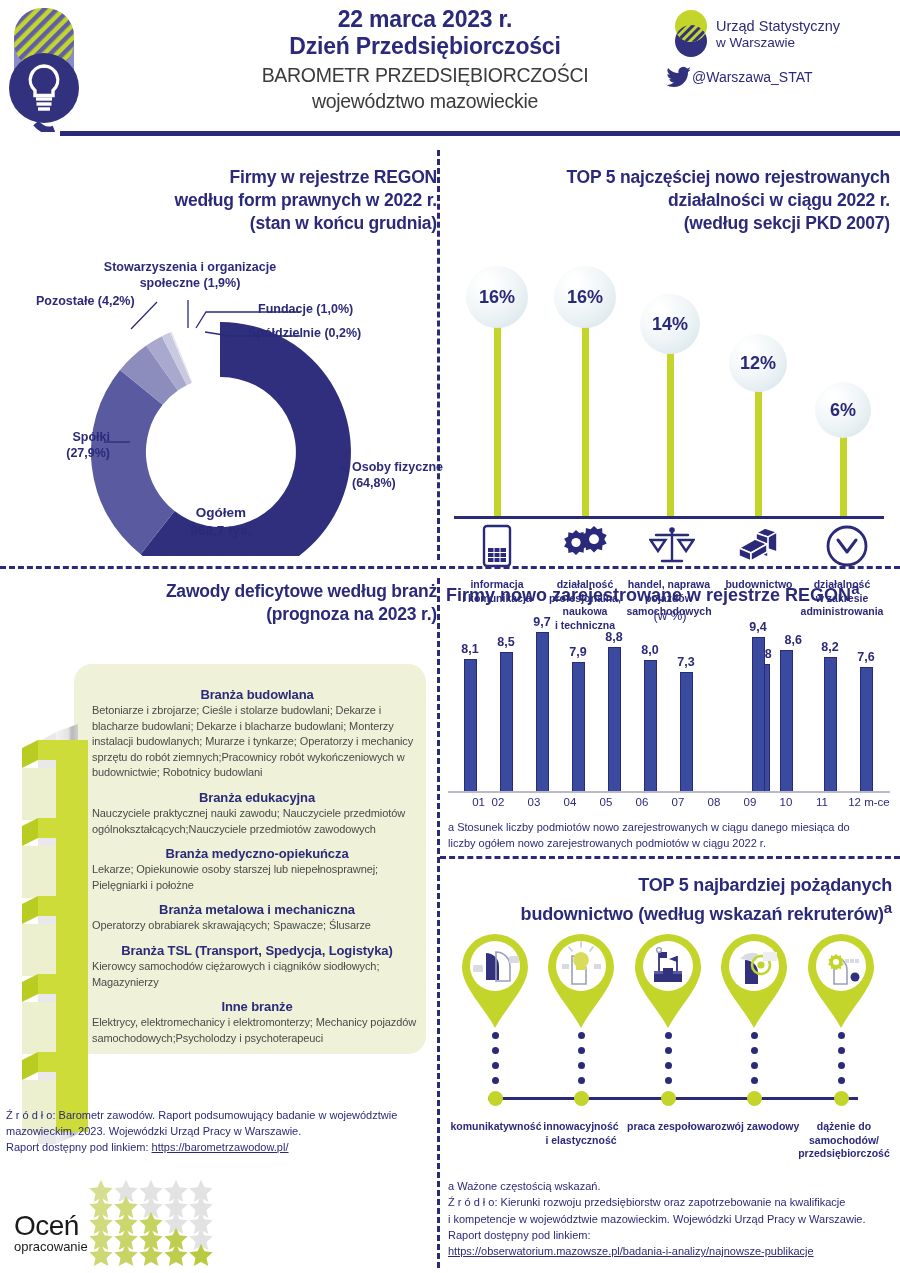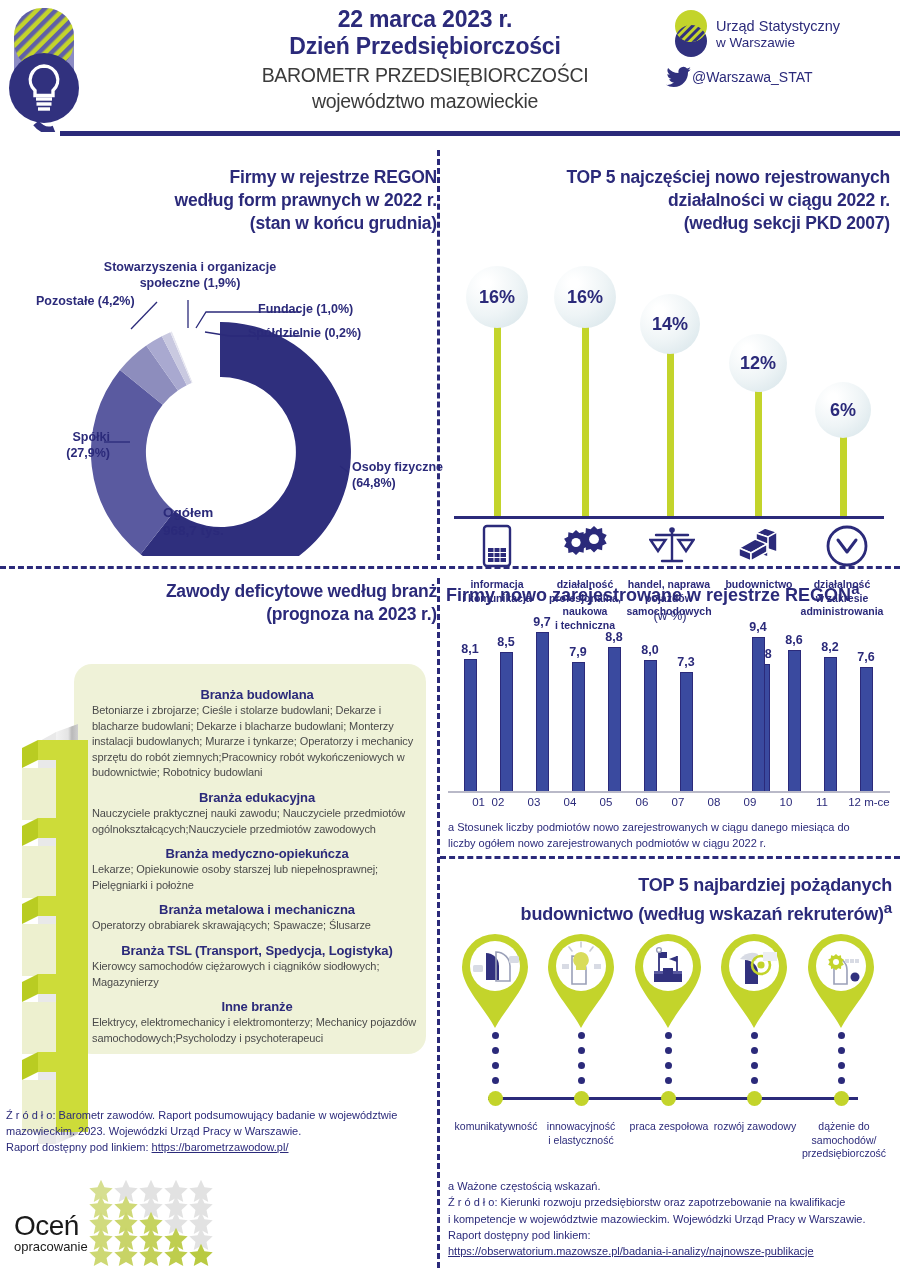--- a/index.html
+++ b/index.html
@@ -47,21 +47,21 @@
 
   
   #donut-panel { position:absolute; left:0; top:152px; width:437px; height:410px; }
   #donut-title { margin-top:14px; }
   #donut-wrap { position:absolute; left:0; top:104px; width:437px; height:300px; }
   .donut-lbl {
     position:absolute; font-size:12.5px; font-weight:bold; color:#2b2a7a;
     line-height:1.25; white-space:nowrap;
   }
   #donut-center {
-    position:absolute; left:163px; top:248px; width:116px; text-align:left;
+    position:absolute; left:163px; top:248px; width:116px; text-align:center;
     font-size:13.5px; font-weight:bold; color:#2b2a7a; line-height:1.3;
   }
 
   
   #pkd-panel { position:absolute; left:440px; top:152px; width:460px; height:410px; }
   #pkd-title { margin-top:14px; padding:0 10px; }
   #pkd-plot { position:absolute; left:0; top:100px; width:460px; height:310px; }
   .pkd-bubble {
     position:absolute; border-radius:50%;
     background:radial-gradient(circle at 32% 28%, #ffffff 8%, #eef4f6 52%, #d4e3e8 100%);
@@ -124,21 +124,21 @@
   .kom-pin { position:absolute; width:78px; }
   .kom-dots { position:absolute; width:78px; display:flex; flex-direction:column; align-items:center; gap:8px; }
   .kom-dot { width:7px; height:7px; border-radius:50%; background:#2b2a7a; }
   #kom-line { position:absolute; left:42px; top:165px; width:370px; height:3px; background:#2b2a7a; }
   .kom-node {
     position:absolute; top:159px; width:15px; height:15px; border-radius:50%;
     background:#c3d42b;
   }
   .kom-cap {
     position:absolute; top:188px; width:108px; text-align:center;
-    font-size:10.5px; font-weight:normal; color:#2b2a7a; line-height:1.3;
+    font-size:10.5px; font-weight:bold; color:#2b2a7a; line-height:1.3;
   }
   #kom-note {
     position:absolute; left:448px; top:1178px; width:450px;
     font-size:11px; color:#2b2a7a; line-height:1.48;
   }
   #kom-note a { color:#2b2a7a; }
 
   
   #rating { position:absolute; left:10px; top:1178px; width:230px; height:92px; }
   #rate-label { position:absolute; left:4px; top:34px; width:90px; text-align:left; }
@@ -497,21 +497,21 @@
         <div class="bar-rect" style="height:120px;"></div>
       </div>
     <div class="bar-col" style="left:258px;margin-left:41px;">
         <div class="bar-val">7,8</div>
         <div class="bar-rect" style="height:128px;"></div>
       </div>
     <div class="bar-col" style="left:294px;">
         <div class="bar-val">9,4</div>
         <div class="bar-rect" style="height:155px;"></div>
       </div>
-    <div class="bar-col" style="left:330px;">
+    <div class="bar-col" style="left:322px;text-align:right;">
         <div class="bar-val">8,6</div>
         <div class="bar-rect" style="height:142px;"></div>
       </div>
     <div class="bar-col" style="left:366px;">
         <div class="bar-val">8,2</div>
         <div class="bar-rect" style="height:135px;"></div>
       </div>
     <div class="bar-col" style="left:402px;">
         <div class="bar-val">7,6</div>
         <div class="bar-rect" style="height:125px;"></div>

